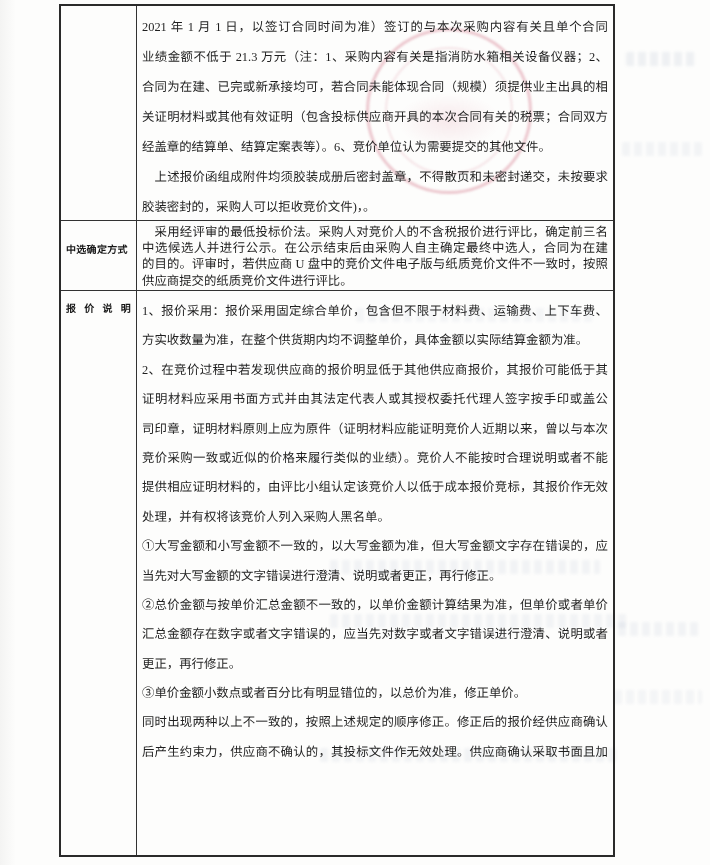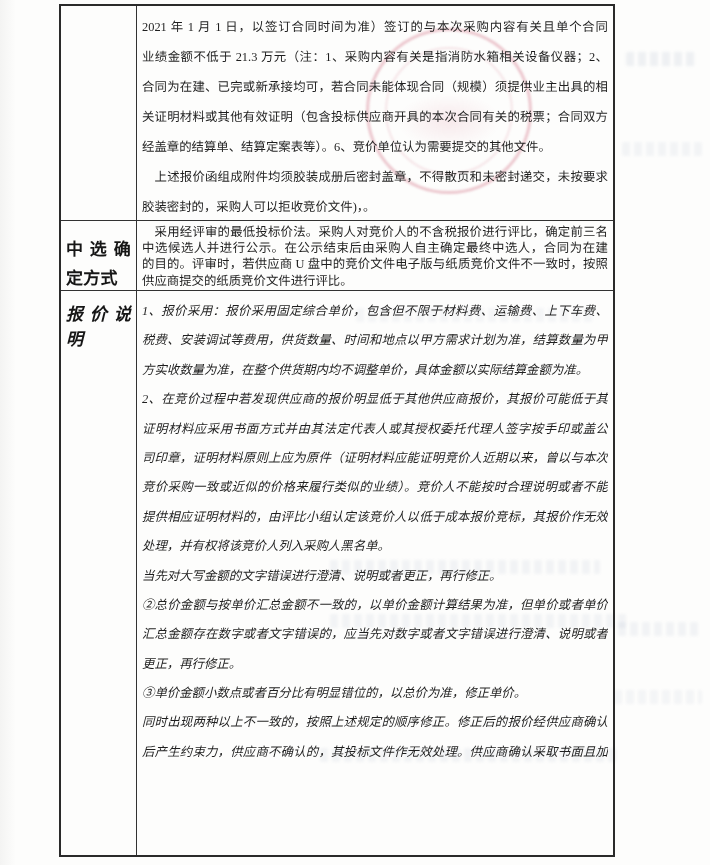--- a/index.html
+++ b/index.html
@@ -13,29 +13,29 @@
     content:"";position:absolute;left:0;top:0;width:16px;height:100%;
     background:linear-gradient(90deg,rgba(120,120,116,.07),rgba(120,120,116,0));
     pointer-events:none;
   }
   .table{
     position:absolute;left:59px;top:4px;width:556px;height:853px;
     box-sizing:border-box;border:2px solid #2a2a2a;
     display:flex;flex-direction:column;background:transparent;
   }
   .row{display:flex;box-sizing:border-box;border-bottom:1.5px solid #323232;}
-  .row:last-child{border-bottom:none;font-style:italic;}
+  .row:last-child{border-bottom:none;}
   .row-1{height:215px;flex:0 0 215px;}
   .row-2{height:70px;flex:0 0 70px;}
   .row-3{flex:1;}
   .hcell{
     flex:0 0 76px;width:76px;box-sizing:border-box;
     border-right:1.5px solid #323232;
     padding:0 5px;color:#161616;font-weight:600;
-    font-size:17px;letter-spacing:.3px;
+    font-size:10px;letter-spacing:.3px;
   }
   .row-2 .hcell{padding-top:14px;line-height:29px;}
   .hcell .just{text-align:justify;text-justify:inter-character;}
   .row-3 .hcell{padding-top:9px;}
   .row-3 .hcell .just{text-align-last:justify;}
   .bcell{
     flex:1;box-sizing:border-box;padding:0 5px;overflow:hidden;
     color:#1f1f1f;font-size:12.4px;
   }
   .row-1 .bcell{padding-top:6px;}
@@ -107,28 +107,28 @@
         <div class="ln">供应商提交的纸质竞价文件进行评比。</div>
       </div>
   </div>
 
   <div class="row row-3">
     <div class="hcell">
       <div class="just">报价说明</div>
     </div>
     <div class="bcell">
         <div class="ln fill">1、报价采用：报价采用固定综合单价，包含但不限于材料费、运输费、上下车费、</div>
-        <div class="ln fill">税费、安装调试等费用，供货数量、时间和地点以甲方需求计划为准，结算数量为甲</div>
         <div class="ln">方实收数量为准，在整个供货期内均不调整单价，具体金额以实际结算金额为准。</div>
         <div class="ln fill">2、在竞价过程中若发现供应商的报价明显低于其他供应商报价，其报价可能低于其</div>
         <div class="ln fill">证明材料应采用书面方式并由其法定代表人或其授权委托代理人签字按手印或盖公</div>
         <div class="ln fill">司印章，证明材料原则上应为原件（证明材料应能证明竞价人近期以来，曾以与本次</div>
         <div class="ln fill">竞价采购一致或近似的价格来履行类似的业绩）。竞价人不能按时合理说明或者不能</div>
         <div class="ln fill">提供相应证明材料的，由评比小组认定该竞价人以低于成本报价竞标，其报价作无效</div>
         <div class="ln">处理，并有权将该竞价人列入采购人黑名单。</div>
+        <div class="ln fill">①大写金额和小写金额不一致的，以大写金额为准，但大写金额文字存在错误的，应</div>
         <div class="ln">当先对大写金额的文字错误进行澄清、说明或者更正，再行修正。</div>
         <div class="ln fill">②总价金额与按单价汇总金额不一致的，以单价金额计算结果为准，但单价或者单价</div>
         <div class="ln fill">汇总金额存在数字或者文字错误的，应当先对数字或者文字错误进行澄清、说明或者</div>
         <div class="ln">更正，再行修正。</div>
         <div class="ln">③单价金额小数点或者百分比有明显错位的，以总价为准，修正单价。</div>
         <div class="ln fill">同时出现两种以上不一致的，按照上述规定的顺序修正。修正后的报价经供应商确认</div>
         <div class="ln fill">后产生约束力，供应商不确认的，其投标文件作无效处理。供应商确认采取书面且加</div>
       </div>
   </div>
 

